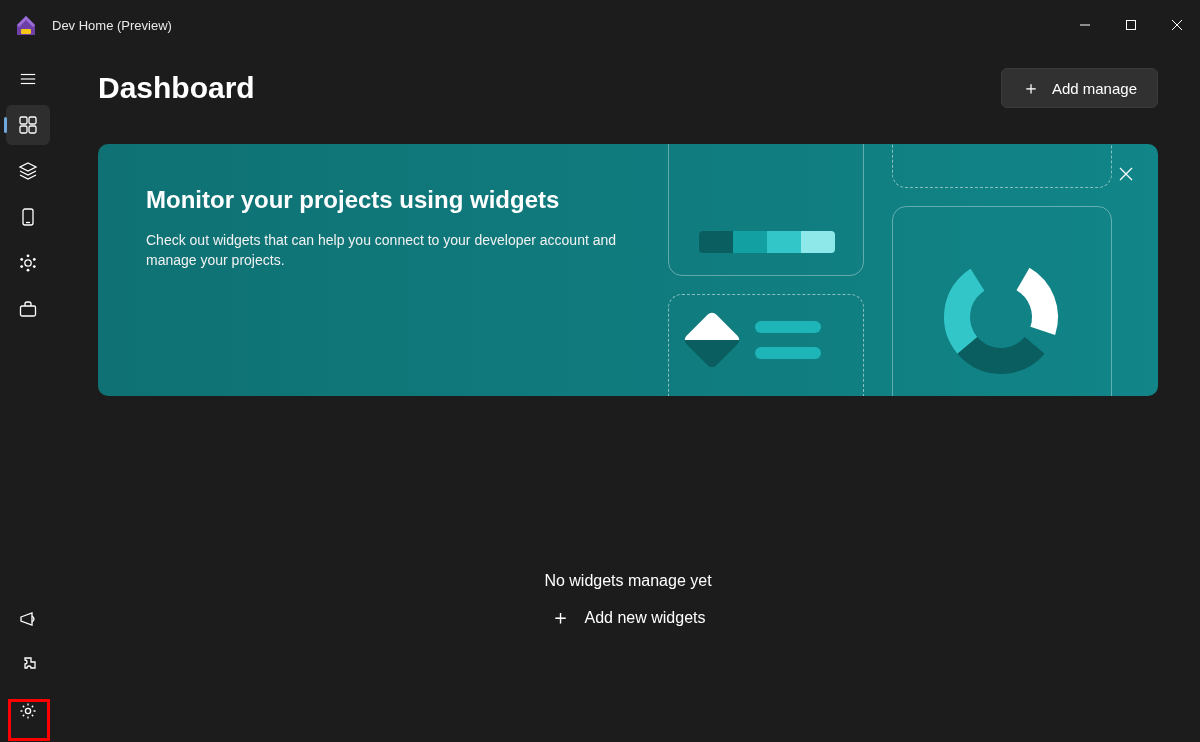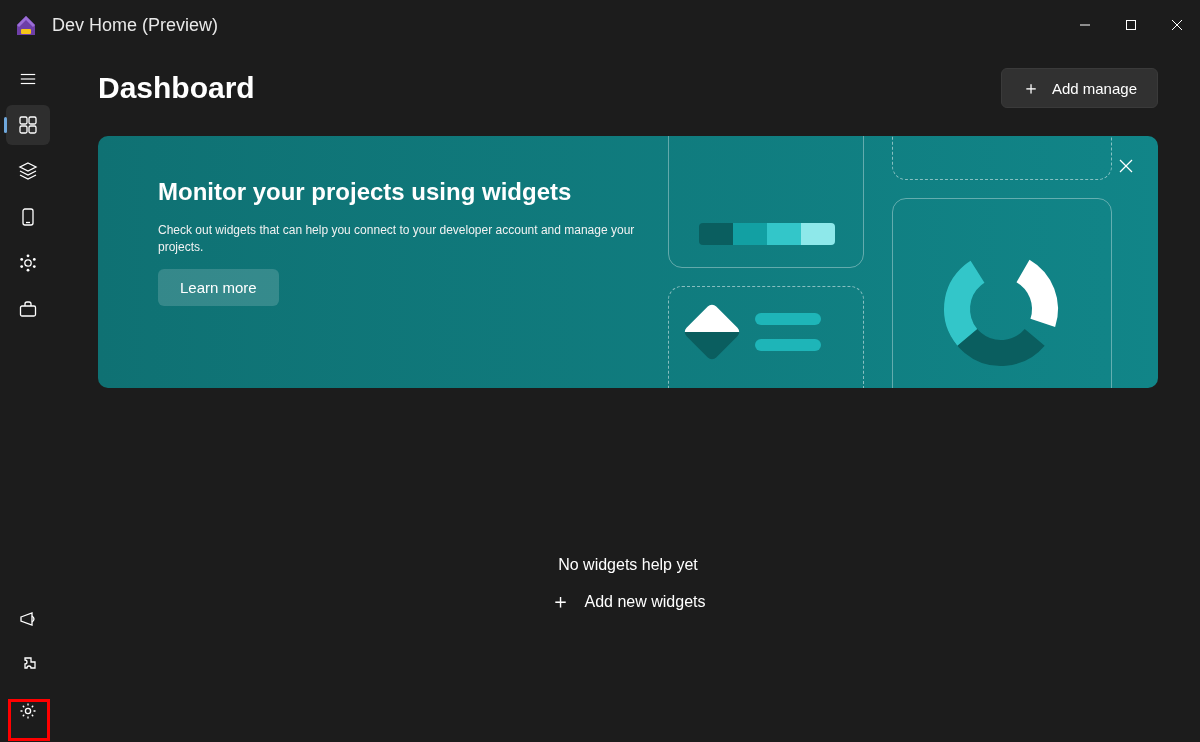--- a/index.html
+++ b/index.html
@@ -20,21 +20,21 @@
     padding: 0 0 0 14px;
     justify-content: space-between;
     background: #1c1c1c;
   }
   .titlebar .left { display: flex; align-items: center; gap: 14px; }
   .app-icon {
     width: 24px; height: 24px;
     position: relative;
   }
   .app-icon svg { width: 24px; height: 24px; }
-  .app-title { font-size: 18px; color: #e8e8e8; }
+  .app-title { font-size: 13px; color: #e8e8e8; }
   .win-controls { display: flex; height: 100%; align-items: center; }
   .win-btn {
     width: 46px; height: 40px;
     display: flex; align-items: center; justify-content: center;
     color: #fff; cursor: pointer;
   }
   .win-btn svg { width: 12px; height: 12px; stroke: #fff; fill: none; stroke-width: 1; }
 
   
   .body { flex: 1; display: flex; min-height: 0; }
@@ -77,20 +77,21 @@
     pointer-events: none;
     z-index: 50;
   }
 
   
   .main {
     flex: 1;
     padding: 18px 42px 24px 42px;
     display: flex; flex-direction: column;
     min-width: 0;
+    gap: 8px;
   }
   .header-row {
     display: flex; align-items: center; justify-content: space-between;
     margin-bottom: 28px;
   }
   .page-title { font-size: 30px; font-weight: 600; }
   .add-widget-btn {
     background: #313131;
     border: 1px solid #3a3a3a;
     color: #fff;
@@ -107,26 +108,26 @@
     background: #0f7173;
     background: linear-gradient(90deg, #0f7173 0%, #118588 100%);
     border-radius: 10px;
     height: 252px;
     position: relative;
     overflow: hidden;
     display: flex;
   }
   .banner-text {
     flex: 1;
-    padding: 42px 0 0 60px;
+    padding: 42px 0 0 48px;
     max-width: 560px;
     z-index: 3;
   }
   .banner-title { font-size: 24px; font-weight: 600; margin-bottom: 16px; }
-  .banner-desc { font-size: 12px; line-height: 1.45; color: #f2f2f2; margin-bottom: 12px; max-width: 520px; }
+  .banner-desc { font-size: 14px; line-height: 1.45; color: #f2f2f2; margin-bottom: 32px; max-width: 520px; }
   .learn-more-btn {
     background: rgba(255,255,255,0.16);
     color: #fff;
     border: none;
     padding: 10px 22px;
     border-radius: 6px;
     font-size: 15px;
     cursor: pointer;
   }
   .banner-close {
@@ -302,21 +303,20 @@
       <button class="add-widget-btn">
         <span class="plus">＋</span>
         <span>Add manage</span>
       </button>
     </div>
 
     <div class="banner">
       <div class="banner-text">
         <div class="banner-title">Monitor your projects using widgets</div>
         <div class="banner-desc">Check out widgets that can help you connect to your developer account and manage your projects.</div>
-        <button class="learn-more-btn">Learn more</button>
       </div>
       <div class="banner-close">
         <svg viewBox="0 0 14 14">
             <line x1="1" y1="1" x2="13" y2="13"></line>
             <line x1="13" y1="1" x2="1" y2="13"></line>
           </svg>
       </div>
       <div class="banner-art">
         <div class="panel solid p1">
           <div class="bar">
@@ -338,21 +338,21 @@
           <svg class="donut" width="140" height="140" viewBox="0 0 140 140">
             <circle cx="70" cy="70" r="44" fill="none" stroke="#0a5e5f" stroke-width="26" stroke-dasharray="90 400" transform="rotate(40 70 70)"></circle>
             <circle cx="70" cy="70" r="44" fill="none" stroke="#33c6c9" stroke-width="26" stroke-dasharray="75 400" transform="rotate(140 70 70)"></circle>
             <circle cx="70" cy="70" r="44" fill="none" stroke="#ffffff" stroke-width="26" stroke-dasharray="60 400" transform="rotate(-60 70 70)"></circle>
           </svg>
         </div>
       </div>
     </div>
 
     <div class="empty">
-      <div class="empty-title">No widgets help yet</div>
+      <div class="empty-title">No widgets manage yet</div>
       <div class="add-new">
         <span class="plus">＋</span>
         <span>Add new widgets</span>
       </div>
     </div>
   </div>
 </div>
 
 <div class="settings-highlight"></div>
 

